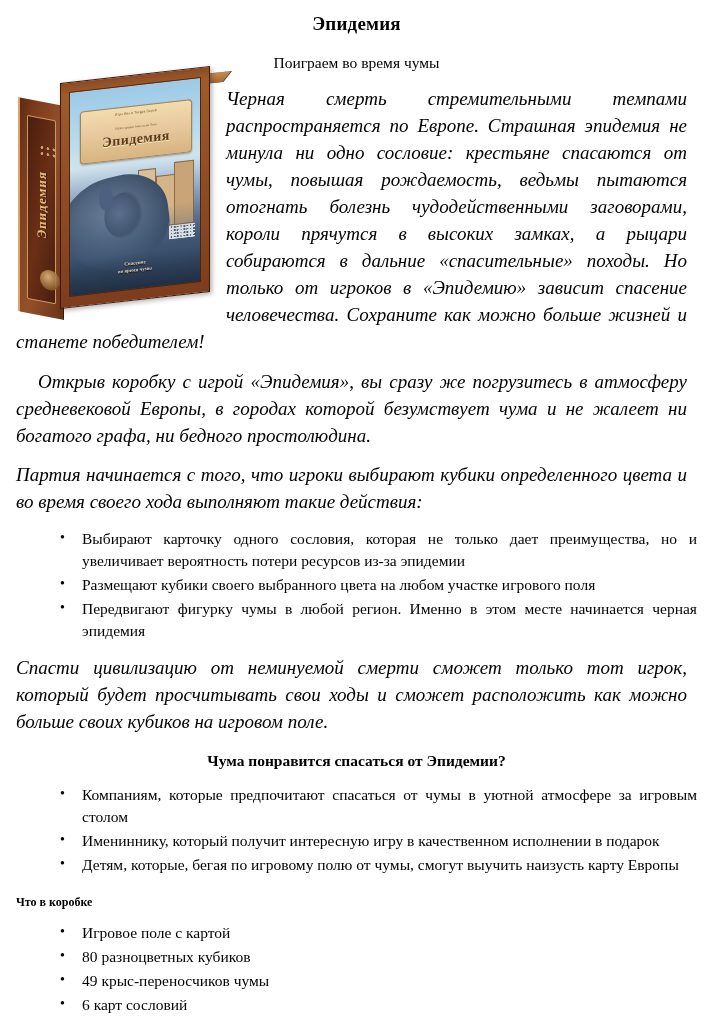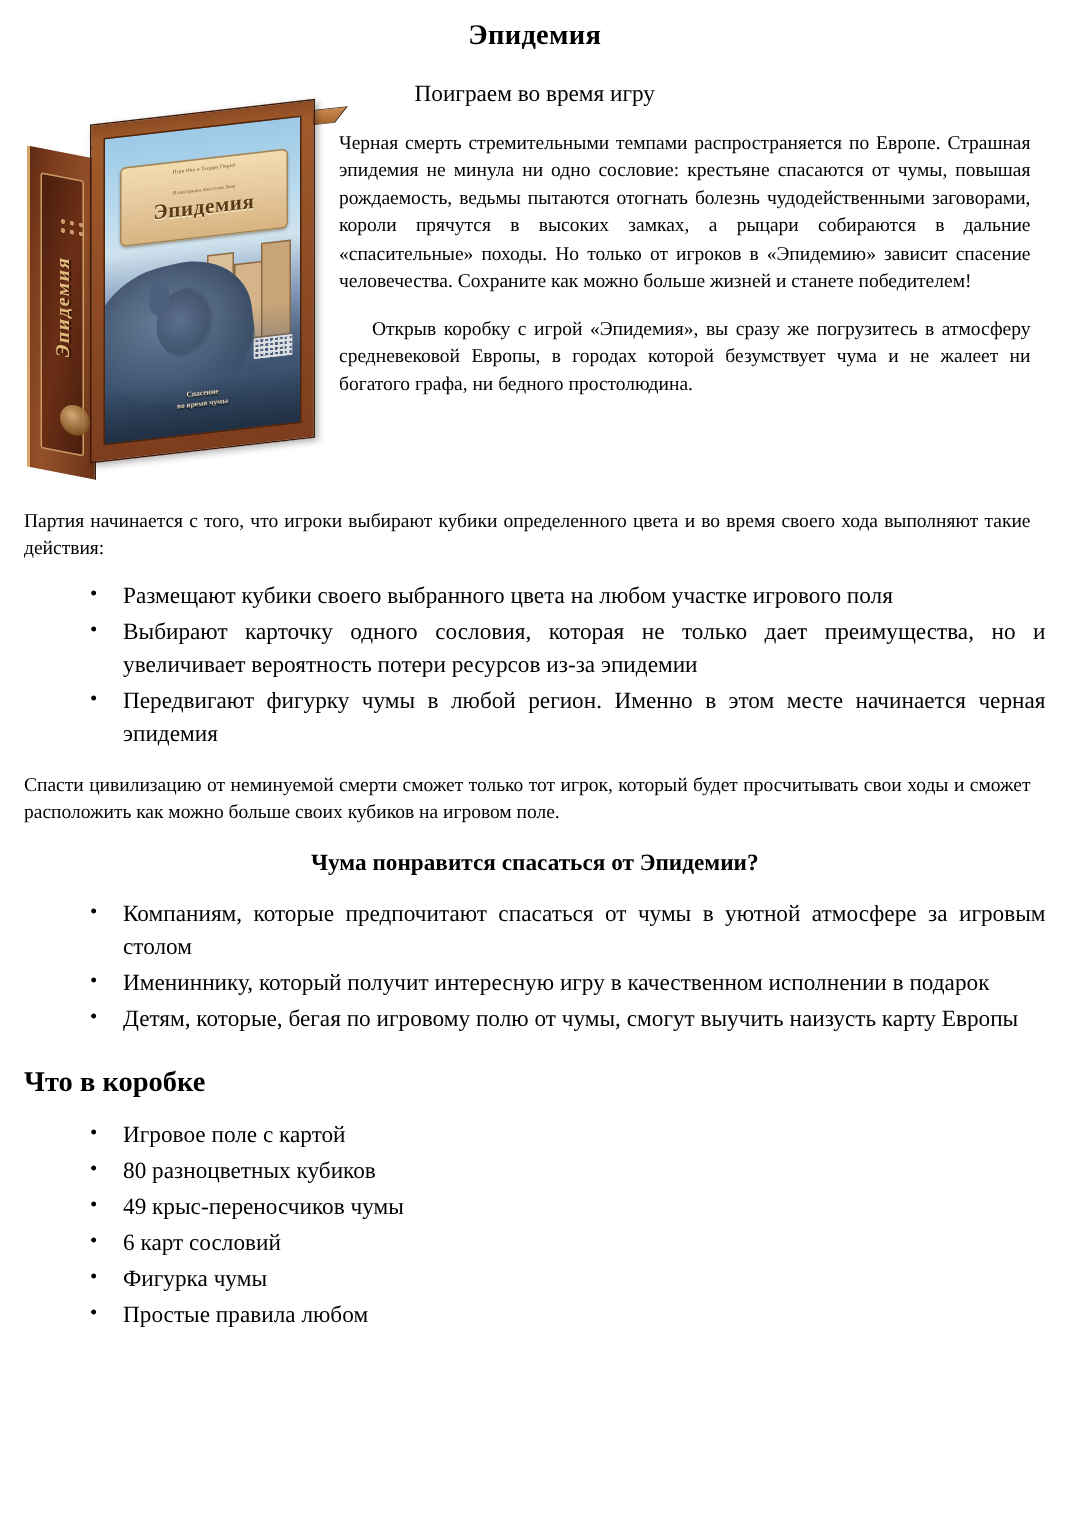--- a/index.html
+++ b/index.html
@@ -39,34 +39,35 @@
     line-height: 1.3;
   }
   .section-head {
     font-size: 15.5px;
     font-weight: bold;
     text-align: center;
     margin: 15px 0 0 0;
     line-height: 1.35;
   }
   .section-head-left {
-    font-size: 19px;
+    font-size: 12px;
     font-weight: bold;
     text-align: left;
     margin: 18px 0 0 0;
     line-height: 1.35;
   }
 
   
   p.body {
-    font-size: 13px;
+    font-size: 19px;
     line-height: 1.42;
     text-align: justify;
     margin: 13px 10px 0 0;
     text-indent: 0;
+    font-style: italic;
   }
   p.body.first-indent {
     text-indent: 22px;
   }
 
   
   .box-figure {
     float: left;
     width: 196px;
     height: 242px;
@@ -338,21 +339,21 @@
   }
   .clearer { clear: both; height: 0; }
 </style>
 </head>
 <body>
 
 <div class="page">
 
   <h1 class="doc-title">Эпидемия</h1>
 
-  <div class="subtitle">Поиграем во время игру</div>
+  <div class="subtitle">Поиграем во время чумы</div>
 
   <div class="box-figure">
     <div class="boxshot">
       <div class="bx-side">
         <div class="bx-side-inner">
           <div class="bx-side-dots"></div>
           <div class="bx-side-text">Эпидемия</div>
           <div class="bx-side-seal"></div>
         </div>
       </div>
@@ -385,22 +386,22 @@
   <p class="body">Черная смерть стремительными темпами распространяется по Европе. Страшная эпидемия не минула ни одно сословие: крестьяне спасаются от чумы, повышая рождаемость, ведьмы пытаются отогнать болезнь чудодейственными заговорами, короли прячутся в высоких замках, а рыцари собираются в дальние «спасительные» походы. Но только от игроков в «Эпидемию» зависит спасение человечества. Сохраните как можно больше жизней и станете победителем!</p>
 
 
   <p class="body first-indent">Открыв коробку с игрой «Эпидемия», вы сразу же погрузитесь в атмосферу средневековой Европы, в городах которой безумствует чума и не жалеет ни богатого графа, ни бедного простолюдина.</p>
 
   <div class="clearer"></div>
 
   <p class="body">Партия начинается с того, что игроки выбирают кубики определенного цвета и во время своего хода выполняют такие действия:</p>
 
   <ul class="bullets">
+    <li>Выбирают карточку одного сословия, которая не только дает преимущества, но и увеличивает вероятность потери ресурсов из-за эпидемии</li>
     <li>Размещают кубики своего выбранного цвета на любом участке игрового поля</li>
-    <li>Выбирают карточку одного сословия, которая не только дает преимущества, но и увеличивает вероятность потери ресурсов из-за эпидемии</li>
     <li>Передвигают фигурку чумы в любой регион. Именно в этом месте начинается черная эпидемия</li>
   </ul>
 
   <p class="body">Спасти цивилизацию от неминуемой смерти сможет только тот игрок, который будет просчитывать свои ходы и сможет расположить как можно больше своих кубиков на игровом поле.</p>
 
   <h2 class="section-head">Чума понравится спасаться от Эпидемии?</h2>
 
   <ul class="bullets">
     <li>Компаниям, которые предпочитают спасаться от чумы в уютной атмосфере за игровым столом</li>
     <li>Имениннику, который получит интересную игру в качественном исполнении в подарок</li>

